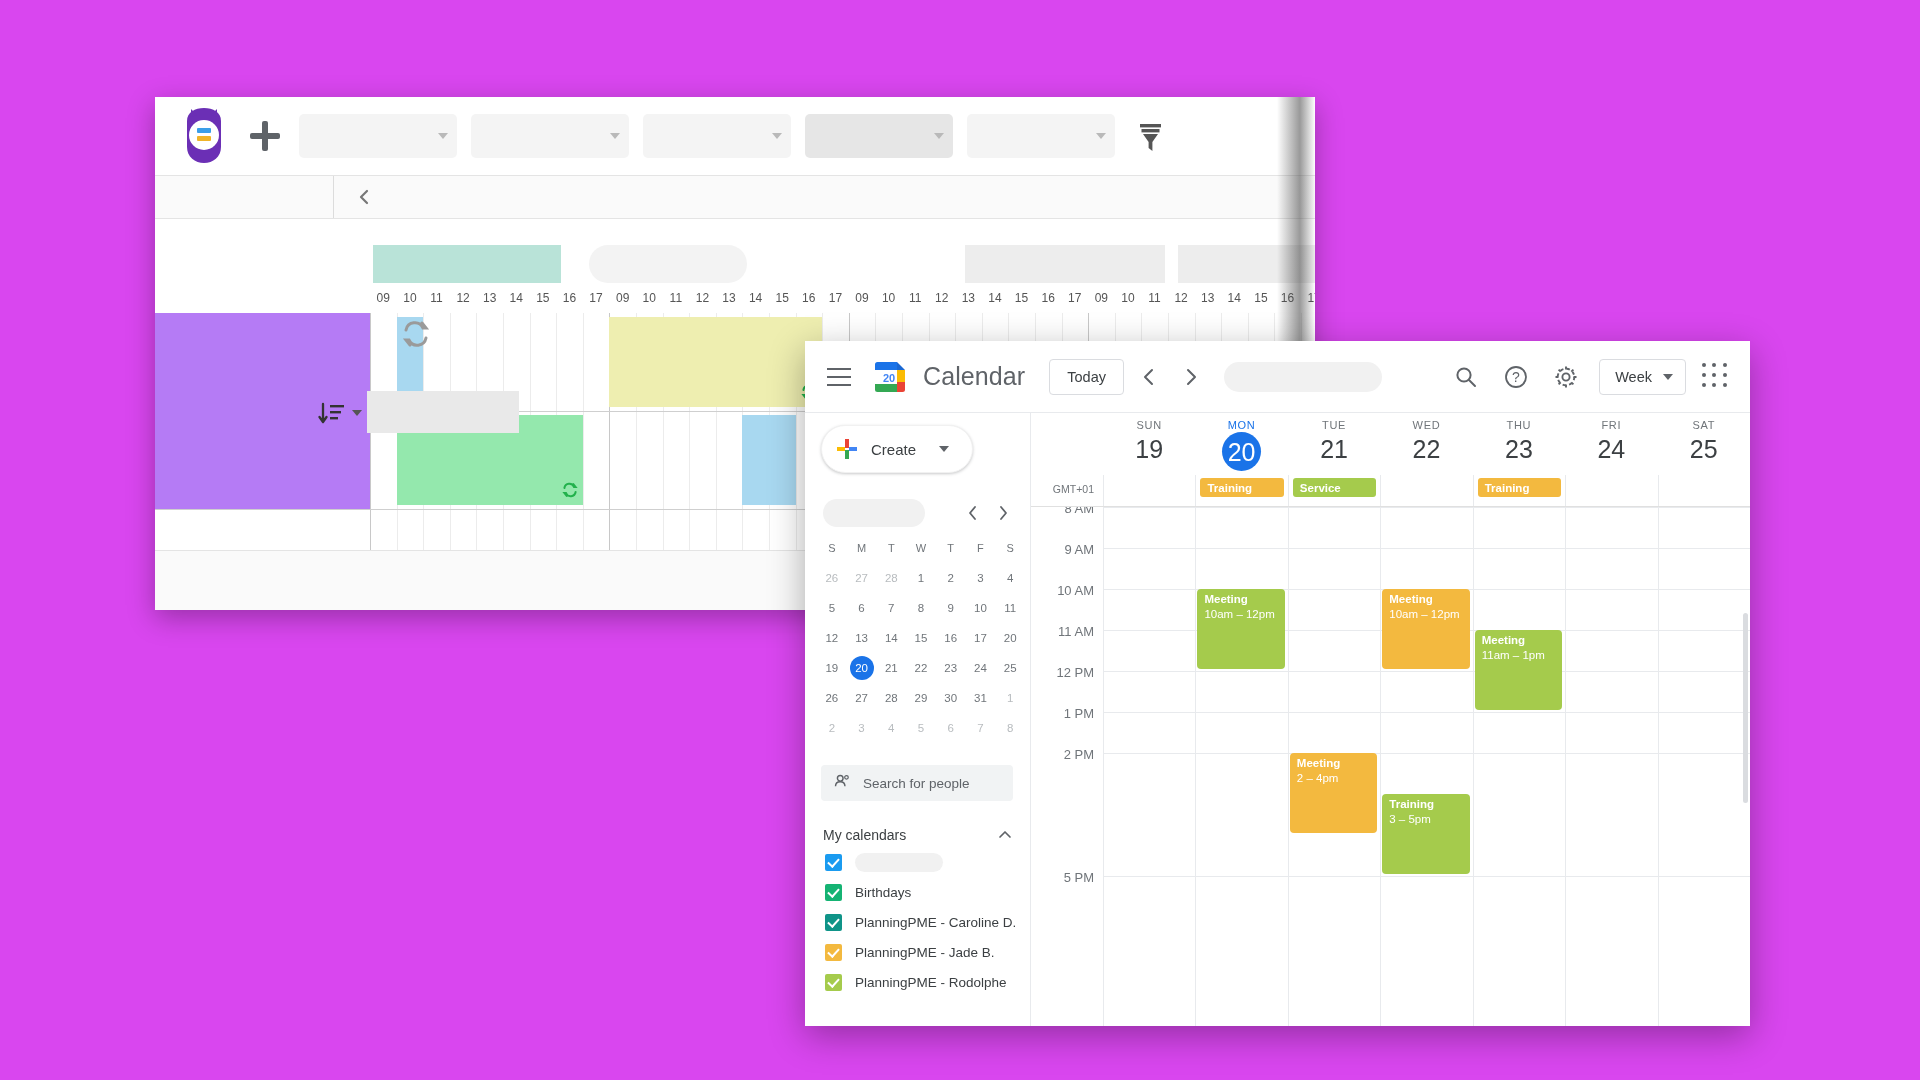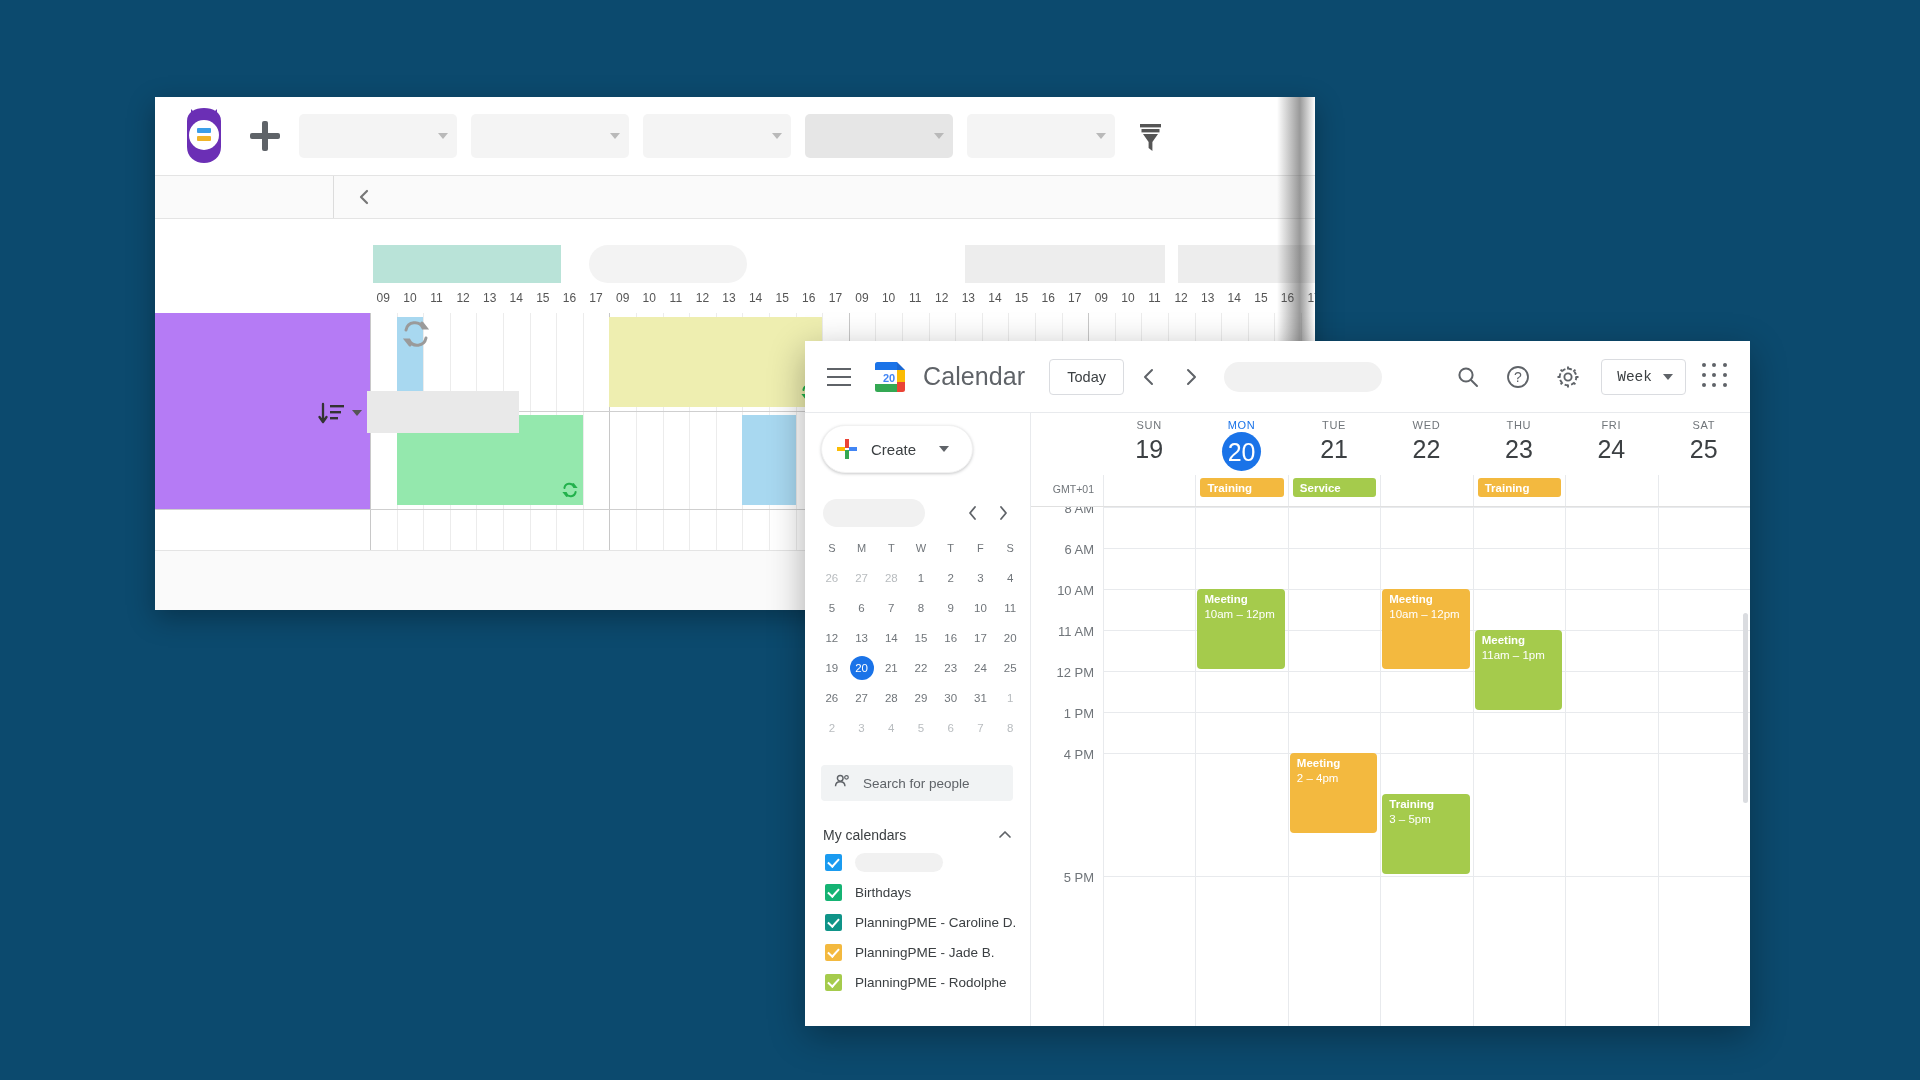--- a/index.html
+++ b/index.html
@@ -2,21 +2,21 @@
 <html><head>
 <meta charset="utf-8">
 <style>
   * { box-sizing: border-box; margin: 0; padding: 0; }
   html, body {
     width: 1920px; height: 1080px;
     background: #ffffff;
     font-family: "Liberation Sans", sans-serif;
     overflow: hidden;
   }
-  #stage { position: relative; width: 1920px; height: 1080px; background:#0c4a6e; }
+  #stage { position: relative; width: 1920px; height: 1080px; background:#d946ef; }
 
   
   #pme-window {
     position: absolute; left: 155px; top: 97px;
     width: 1160px; height: 513px;
     background: #ffffff;
     box-shadow: 0 8px 26px rgba(0,0,0,.30);
   }
   #pme-toolbar {
     position:absolute; left:0; top:0; width:100%; height:78px;
@@ -80,21 +80,21 @@
     display:flex; align-items:center; cursor:pointer;
   }
   .navarrow{ width:34px;height:34px; margin-left:8px; position:relative; cursor:pointer;}
   .navarrow:first-of-type{ margin-left:16px; }
   .datelabel-skel{ margin-left:16px; width:158px; height:30px; background:#f1f1f1; border-radius:16px;}
   .hdr-spacer{ flex:1 1 auto; }
   .hicon{ width:34px;height:34px; margin-right:16px; position:relative; cursor:pointer;}
   .week-select{
     height:36px; padding:0 12px 0 15px; border:1px solid #dadce0; border-radius:4px;
     display:flex; align-items:center; gap:11px; font-size:14.5px; color:#3c4043;
-    margin-right:16px; cursor:pointer;font-family:Liberation Mono, monospace;
+    margin-right:16px; cursor:pointer;
   }
   .apps-grid{ width:28px;height:28px; margin-right:20px; display:grid;
     grid-template-columns:repeat(3,1fr); gap:3px; cursor:pointer;}
   .apps-grid i{ width:4px;height:4px;background:#5f6368;border-radius:50%;}
 
   #gcal-body{ position:absolute; left:0; top:72px; right:0; bottom:0; display:flex; }
 
   
   #gcal-side{ width:225px; flex:0 0 auto; padding:12px 0 0 0; }
   .create-btn{
@@ -603,41 +603,41 @@
             </div>
             <div class="ad-cell"></div>
             <div class="ad-cell"></div>
           </div>
         <div id="timegrid">
             <div class="hour-row" style="top: 0px;">
               <div class="hour-lbl">8 AM</div>
               <div class="hour-line"></div>
             </div>
             <div class="hour-row" style="top: 41px;">
-              <div class="hour-lbl">6 AM</div>
+              <div class="hour-lbl">9 AM</div>
               <div class="hour-line"></div>
             </div>
             <div class="hour-row" style="top: 82px;">
               <div class="hour-lbl">10 AM</div>
               <div class="hour-line"></div>
             </div>
             <div class="hour-row" style="top: 123px;">
               <div class="hour-lbl">11 AM</div>
               <div class="hour-line"></div>
             </div>
             <div class="hour-row" style="top: 164px;">
               <div class="hour-lbl">12 PM</div>
               <div class="hour-line"></div>
             </div>
             <div class="hour-row" style="top: 205px;">
               <div class="hour-lbl">1 PM</div>
               <div class="hour-line"></div>
             </div>
             <div class="hour-row" style="top: 246px;">
-              <div class="hour-lbl">4 PM</div>
+              <div class="hour-lbl">2 PM</div>
               <div class="hour-line"></div>
             </div>
             <div class="hour-row" style="top: 369px;">
               <div class="hour-lbl">5 PM</div>
               <div class="hour-line"></div>
             </div>
             <div class="vcol" style="left: 72px;"></div>
             <div class="vcol" style="left: 164.429px;"></div>
             <div class="vcol" style="left: 256.857px;"></div>
             <div class="vcol" style="left: 349.286px;"></div>

